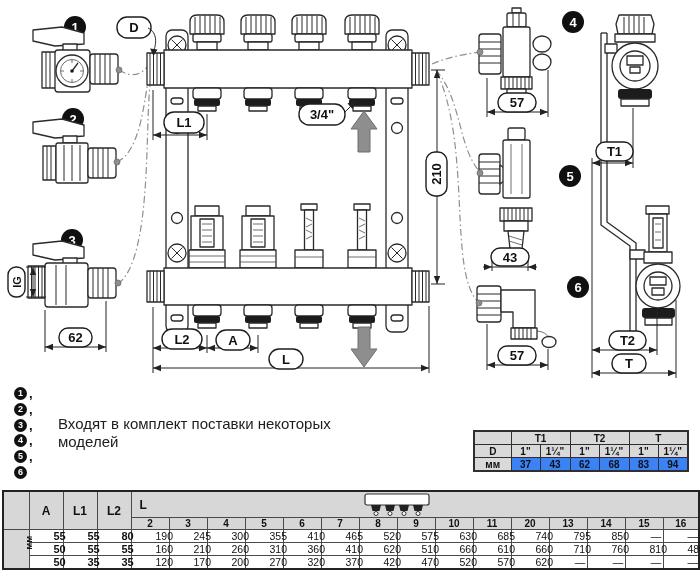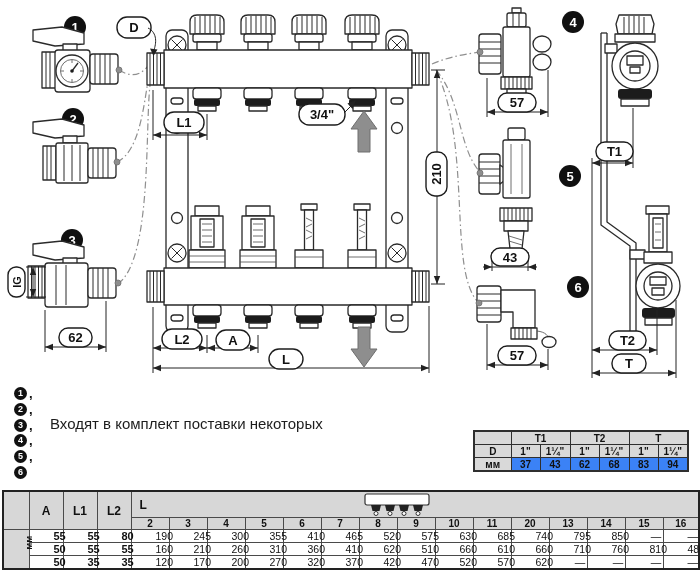--- a/index.html
+++ b/index.html
@@ -23,21 +23,21 @@
   .badge{fill:#101010;}
   .badgetx{font:bold 13px "Liberation Sans",sans-serif;fill:#fff;text-anchor:middle;}
   .grayfill{fill:#8e8e8e;stroke:#6e6e6e;stroke-width:1;}
 
   
   .legend-badges{position:absolute;left:14px;top:386px;}
   .legend-row{height:15.7px;display:flex;align-items:center;}
   .badge-s{width:13px;height:13px;border-radius:50%;background:#111;color:#fff;
            font:bold 9px/13px "Liberation Sans",sans-serif;text-align:center;display:inline-block;}
   .comma{font:bold 13px "Liberation Sans",sans-serif;margin-left:2px;color:#111;}
-  .legend-text{position:absolute;left:50px;top:415px;font-size:15px;line-height:17.5px;color:#1d1d1d;}
+  .legend-text{position:absolute;left:58px;top:415px;font-size:15px;line-height:17.5px;color:#1d1d1d;}
 
   
   table.size-table{position:absolute;left:473px;top:430px;border-collapse:collapse;
      table-layout:fixed;border:2px solid #2f2f2f;}
   table.size-table td{border:1px solid #2f2f2f;height:12px;padding:0;text-align:center;
      font:bold 10px "Liberation Sans",sans-serif;color:#111;background:#3b82f6;}
   table.size-table td.hdr{background:#d9d9d9;}
 
   
   table.big-table{position:absolute;left:2px;top:490px;width:694px;border-collapse:collapse;
@@ -522,20 +522,21 @@
       <div class="legend-row">
         <span class="badge-s">5</span>
         <span class="comma">,</span>
       </div>
       <div class="legend-row">
         <span class="badge-s">6</span>
       </div>
     </div>
 <div class="legend-text">
   <div>Входят в комплект поставки некоторых</div>
+  <div>моделей</div>
 </div>
 
 <table class="size-table">
   <colgroup>
     <col style="width:37px">
         <col style="width:29px">
         <col style="width:30px">
     <col style="width:29px">
         <col style="width:30px">
         <col style="width:29px">

